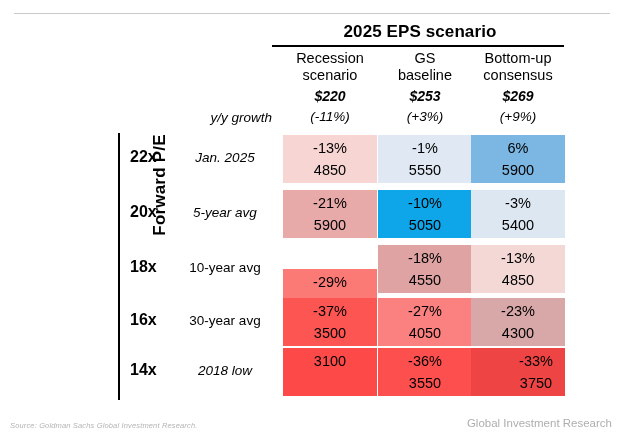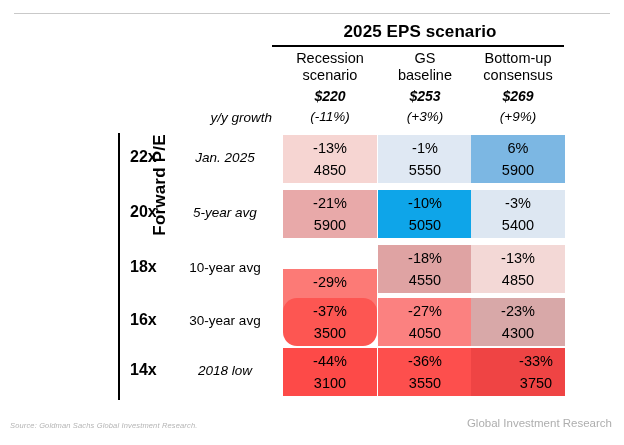--- a/index.html
+++ b/index.html
@@ -219,34 +219,33 @@
         <span class="lvl">3950</span>
       </div>
       <div class="cell" style="left: 378px; top: 245px; background: rgb(223, 163, 163);">
         <span class="pct">-18%</span>
         <span class="lvl">4550</span>
       </div>
       <div class="cell" style="left: 471px; top: 245px; background: rgb(243, 216, 214);">
         <span class="pct">-13%</span>
         <span class="lvl">4850</span>
       </div>
-      <div class="cell" style="left: 283px; top: 298px; background: rgb(253, 86, 82); border-radius: 14px;">
+      <div class="cell" style="left: 283px; top: 298px; background: rgb(253, 86, 82);">
         <span class="pct">-37%</span>
         <span class="lvl">3500</span>
       </div>
       <div class="cell" style="left: 378px; top: 298px; background: rgb(251, 129, 128);">
         <span class="pct">-27%</span>
         <span class="lvl">4050</span>
       </div>
       <div class="cell" style="left: 471px; top: 298px; background: rgb(216, 168, 168);">
         <span class="pct">-23%</span>
         <span class="lvl">4300</span>
       </div>
       <div class="cell" style="left: 283px; top: 348px; background: rgb(253, 74, 72);">
-        <span class="pct">-44%</span>
         <span class="lvl">3100</span>
       </div>
       <div class="cell" style="left: 378px; top: 348px; background: rgb(253, 79, 77);">
         <span class="pct">-36%</span>
         <span class="lvl">3550</span>
       </div>
       <div class="cell" style="left: 471px; top: 348px; background: #ef4444; padding-left: 36px;">
         <span class="pct">-33%</span>
         <span class="lvl">3750</span>
       </div>

